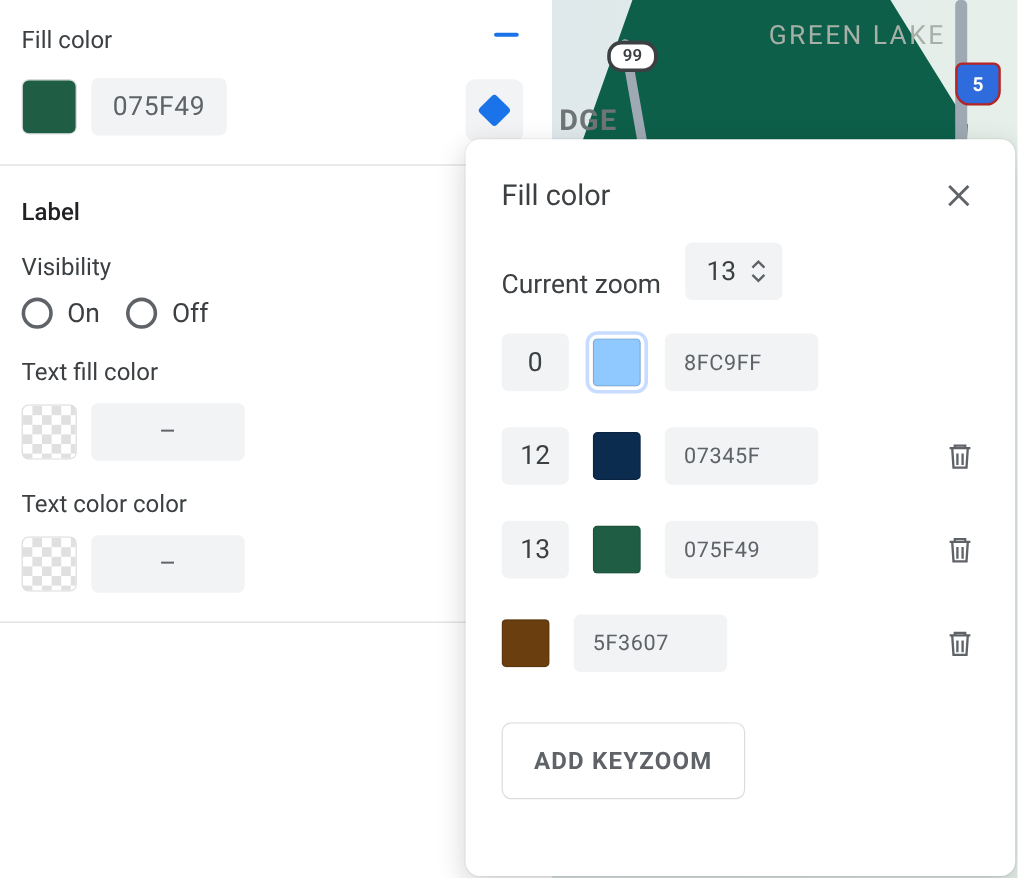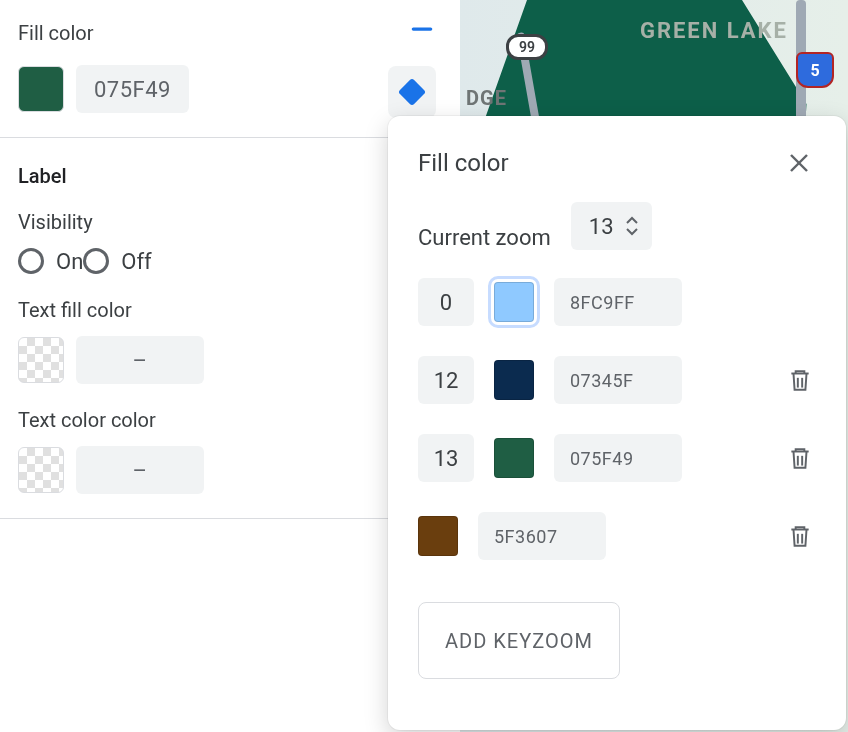--- a/index.html
+++ b/index.html
@@ -16,25 +16,25 @@
   body{margin:0;width:848px;height:732px;overflow:hidden;position:relative;background:#fff}
 
   
   .map{
     position:absolute;right:0;top:0;width:390px;height:732px;
     background:
       radial-gradient(circle at 60% 40%, rgba(13,95,73,.0) 0 38%, rgba(13,95,73,.0) 38%),
       linear-gradient(90deg,#dfe9eb,#e6efe9);
     overflow:hidden;
   }
-  .map .lake-label{position:absolute;top:18px;right:60px;color:#a6b0a7;font-weight:700;letter-spacing:2px;font-size:22px}
+  .map .lake-label{position:absolute;top:18px;right:60px;color:#a6b0a7;font-weight:400;letter-spacing:2px;font-size:22px}
   .map .hwy99{position:absolute;top:34px;left:48px;width:42px;height:26px;border:3px solid #3c4043;border-radius:12px;display:flex;align-items:center;justify-content:center;font-size:14px;font-weight:600;color:#3c4043;background:#fff}
   .map .i5{position:absolute;top:52px;right:14px;width:38px;height:36px;background:#2e6bdd;border-radius:6px 6px 12px 12px;border:2px solid #b32524;display:flex;align-items:center;justify-content:center;color:#fff;font-weight:700;font-size:16px}
   .map .park{position:absolute;top:0;left:-60px;width:430px;height:520px;background:#0d5f49;clip-path:polygon(30% 0,80% 0,95% 20%,92% 60%,60% 80%,40% 100%,20% 100%,5% 70%,15% 35%)}
-  .map .edge-text{position:absolute;top:86px;left:8px;font-size:20px;font-weight:700;color:#6f7575;letter-spacing:1px}
+  .map .edge-text{position:absolute;top:86px;left:8px;font-size:24px;font-weight:700;color:#6f7575;letter-spacing:1px}
   .map .road{position:absolute;background:#aab4bd;border-radius:4px}
   .map .r1{top:32px;left:66px;width:8px;height:90px;transform:rotate(-10deg);background:#9fa9b4}
   .map .r2{top:0;right:42px;width:10px;height:120px;background:#9fa9b4}
 
   
   .sidebar{position:absolute;left:0;top:0;width:460px;height:732px;background:#fff}
   .section{padding:16px 18px 24px;border-bottom:1px solid var(--border)}
   .row{display:flex;align-items:center;gap:12px}
   .section-title{font-size:20px;color:var(--text2);font-weight:400;margin-bottom:16px;display:flex;align-items:center;justify-content:space-between}
   .section-title.bold{font-weight:500;color:var(--text)}
@@ -42,21 +42,21 @@
 
   .swatch{width:46px;height:46px;border-radius:6px;border:1px solid var(--border);display:inline-block}
   .swatch.check{background:
      repeating-conic-gradient(#e0e0e0 0 25%, #ffffff 0 50%) 0 0/16px 16px}
   .hexchip{display:inline-flex;align-items:center;justify-content:center;height:48px;padding:0 18px;background:var(--chip);border-radius:6px;color:var(--grey);font-size:22px;font-weight:400;letter-spacing:0.5px}
 
   .diamond-box{position:absolute;top:66px;left:388px;width:48px;height:52px;background:var(--chip);border-radius:8px;display:flex;align-items:center;justify-content:center}
   .diamond{width:20px;height:20px;background:var(--blue);transform:rotate(45deg);border-radius:3px}
 
   
-  .radio-row{display:flex;margin-top:6px}
+  .radio-row{display:flex;gap:22px;margin-top:6px}
   .radio{display:inline-flex;align-items:center;gap:12px;font-size:22px;color:var(--text2)}
   .ring{width:26px;height:26px;border:3px solid #5f6368;border-radius:50%}
 
   .sub-label{font-size:20px;color:var(--text2);margin:24px 0 14px}
 
   
   .popover{
     position:absolute;top:116px;left:388px;width:458px;height:614px;
     background:var(--panel);border-radius:12px;box-shadow:0 8px 24px rgba(0,0,0,.18),0 0 0 1px rgba(0,0,0,.04);
     padding:30px 30px 26px;display:flex;flex-direction:column;gap:22px;
@@ -75,21 +75,21 @@
 
   .key-rows{display:flex;flex-direction:column;gap:30px;margin-top:6px}
   .key-row{display:flex;align-items:center;gap:20px}
   .zchip{min-width:56px;height:48px;background:var(--chip);border-radius:6px;display:flex;align-items:center;justify-content:center;font-size:22px;color:var(--text2)}
   .cswatch{width:40px;height:40px;border-radius:4px;border:1px solid rgba(0,0,0,.15)}
   .cswatch.sel{outline:3px solid #c7dcff;outline-offset:3px}
   .hex{height:48px;min-width:128px;padding:0 16px;background:var(--chip);border-radius:6px;display:flex;align-items:center;font-size:18px;color:var(--grey);letter-spacing:0.5px}
   .trash{margin-left:auto;color:var(--grey);width:32px;height:32px;display:flex;align-items:center;justify-content:center;cursor:pointer}
   .trash svg{width:26px;height:26px;stroke:var(--grey);stroke-width:1.8;fill:none}
 
-  .add-btn{align-self:flex-start;margin-top:20px;height:77px;padding:0 26px;border:1px solid var(--border);border-radius:8px;background:#fff;display:flex;align-items:center;justify-content:center;font-size:20px;letter-spacing:1px;color:var(--grey);font-weight:400;cursor:pointer}
+  .add-btn{align-self:flex-start;margin-top:20px;height:64px;padding:0 26px;border:1px solid var(--border);border-radius:8px;background:#fff;display:flex;align-items:center;justify-content:center;font-size:20px;letter-spacing:1px;color:var(--grey);font-weight:700;cursor:pointer}
 </style>
 </head>
 <body>
 
 <div class="map">
   <div class="park"></div>
   <div class="road r1"></div>
   <div class="road r2"></div>
   <div class="lake-label">GREEN LAKE</div>
   <div class="hwy99">99</div>

